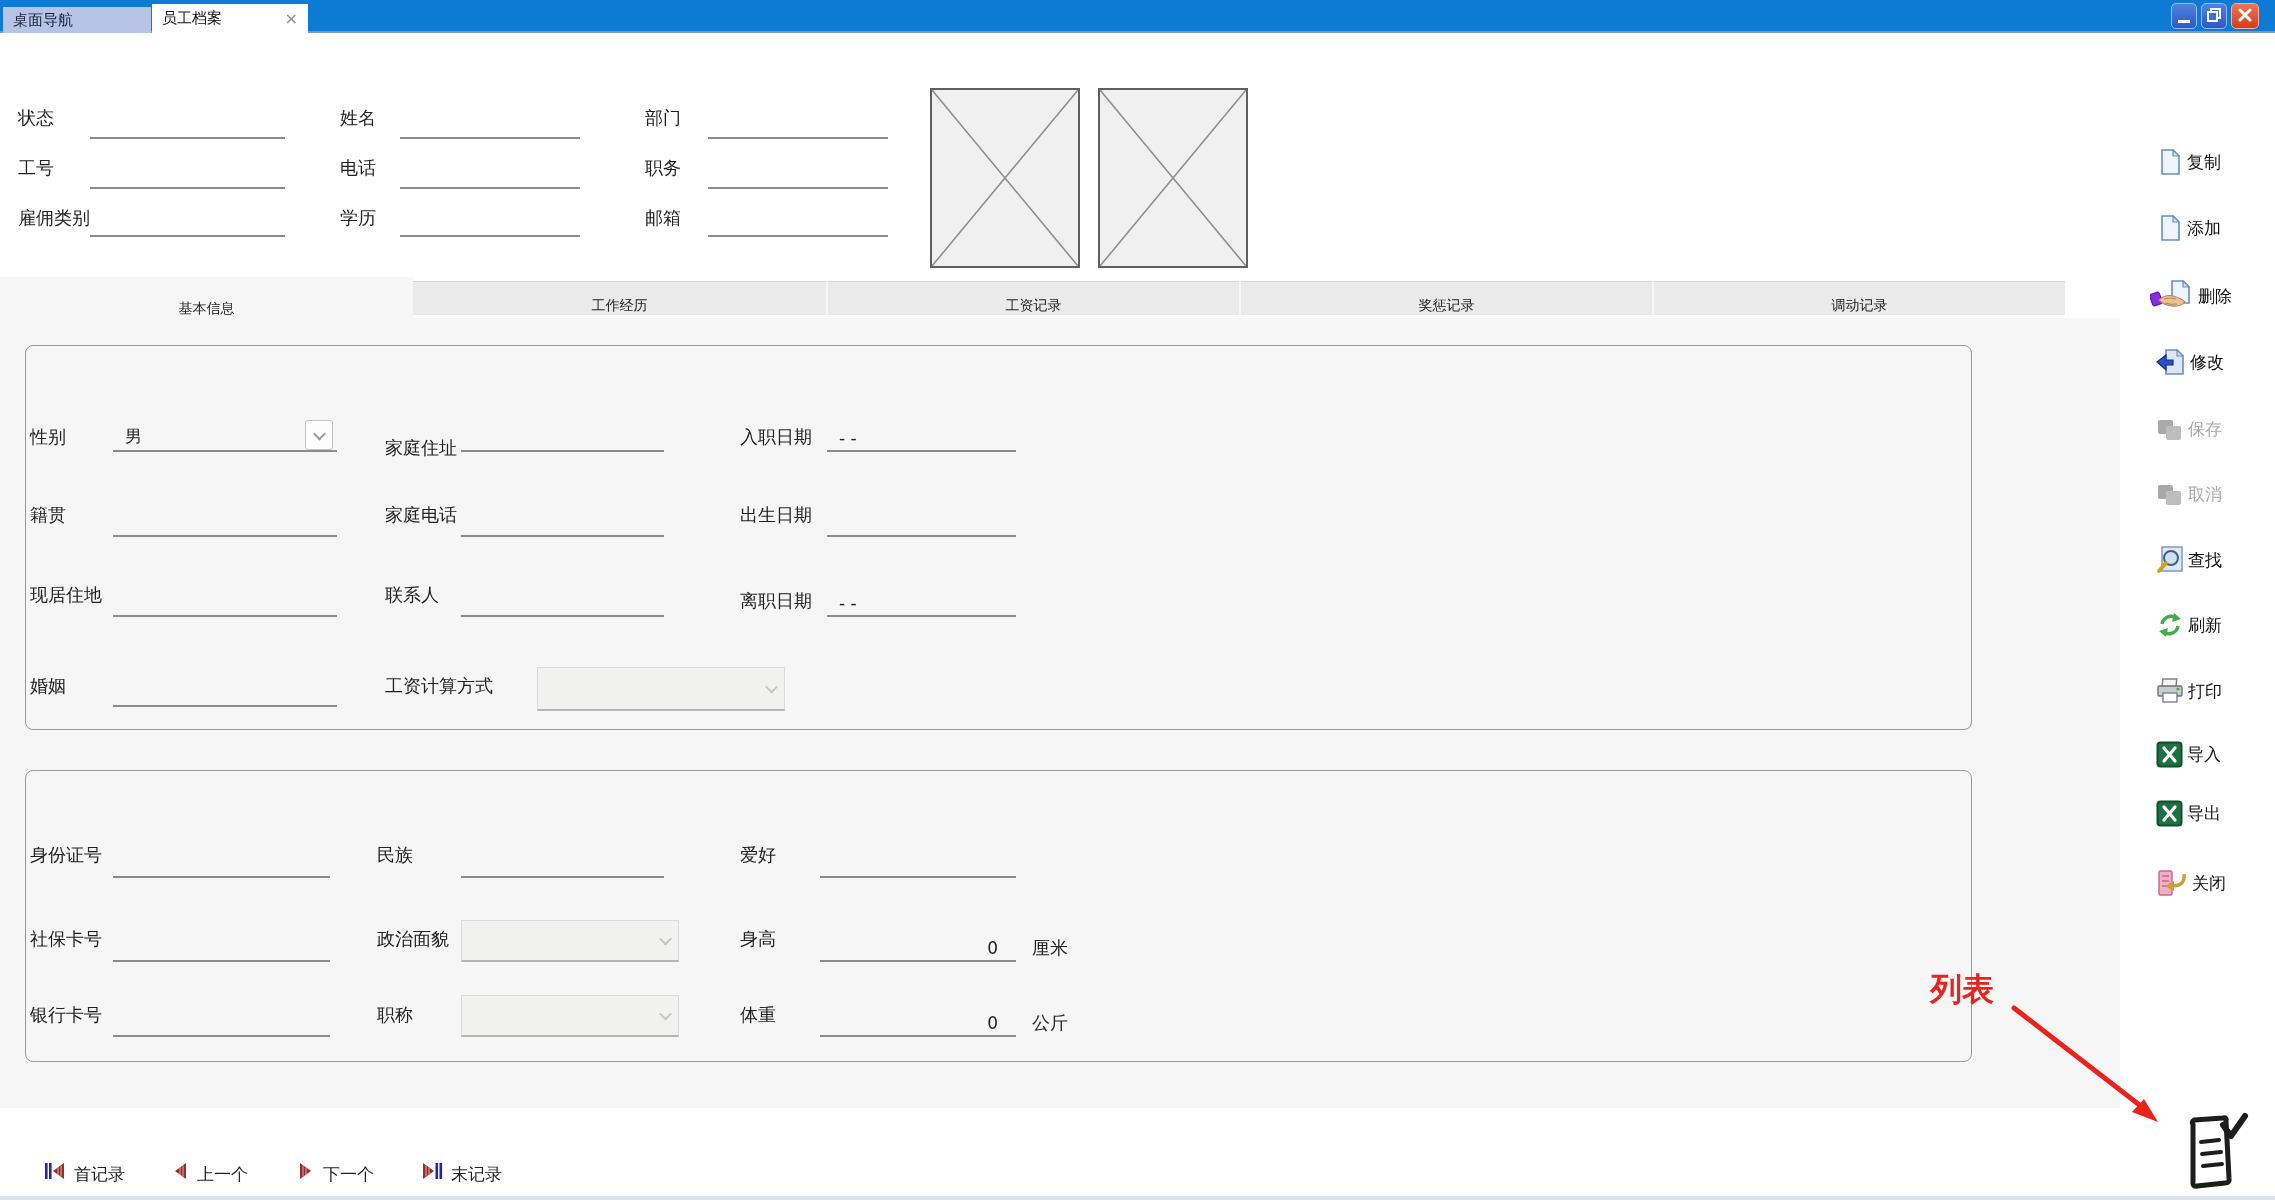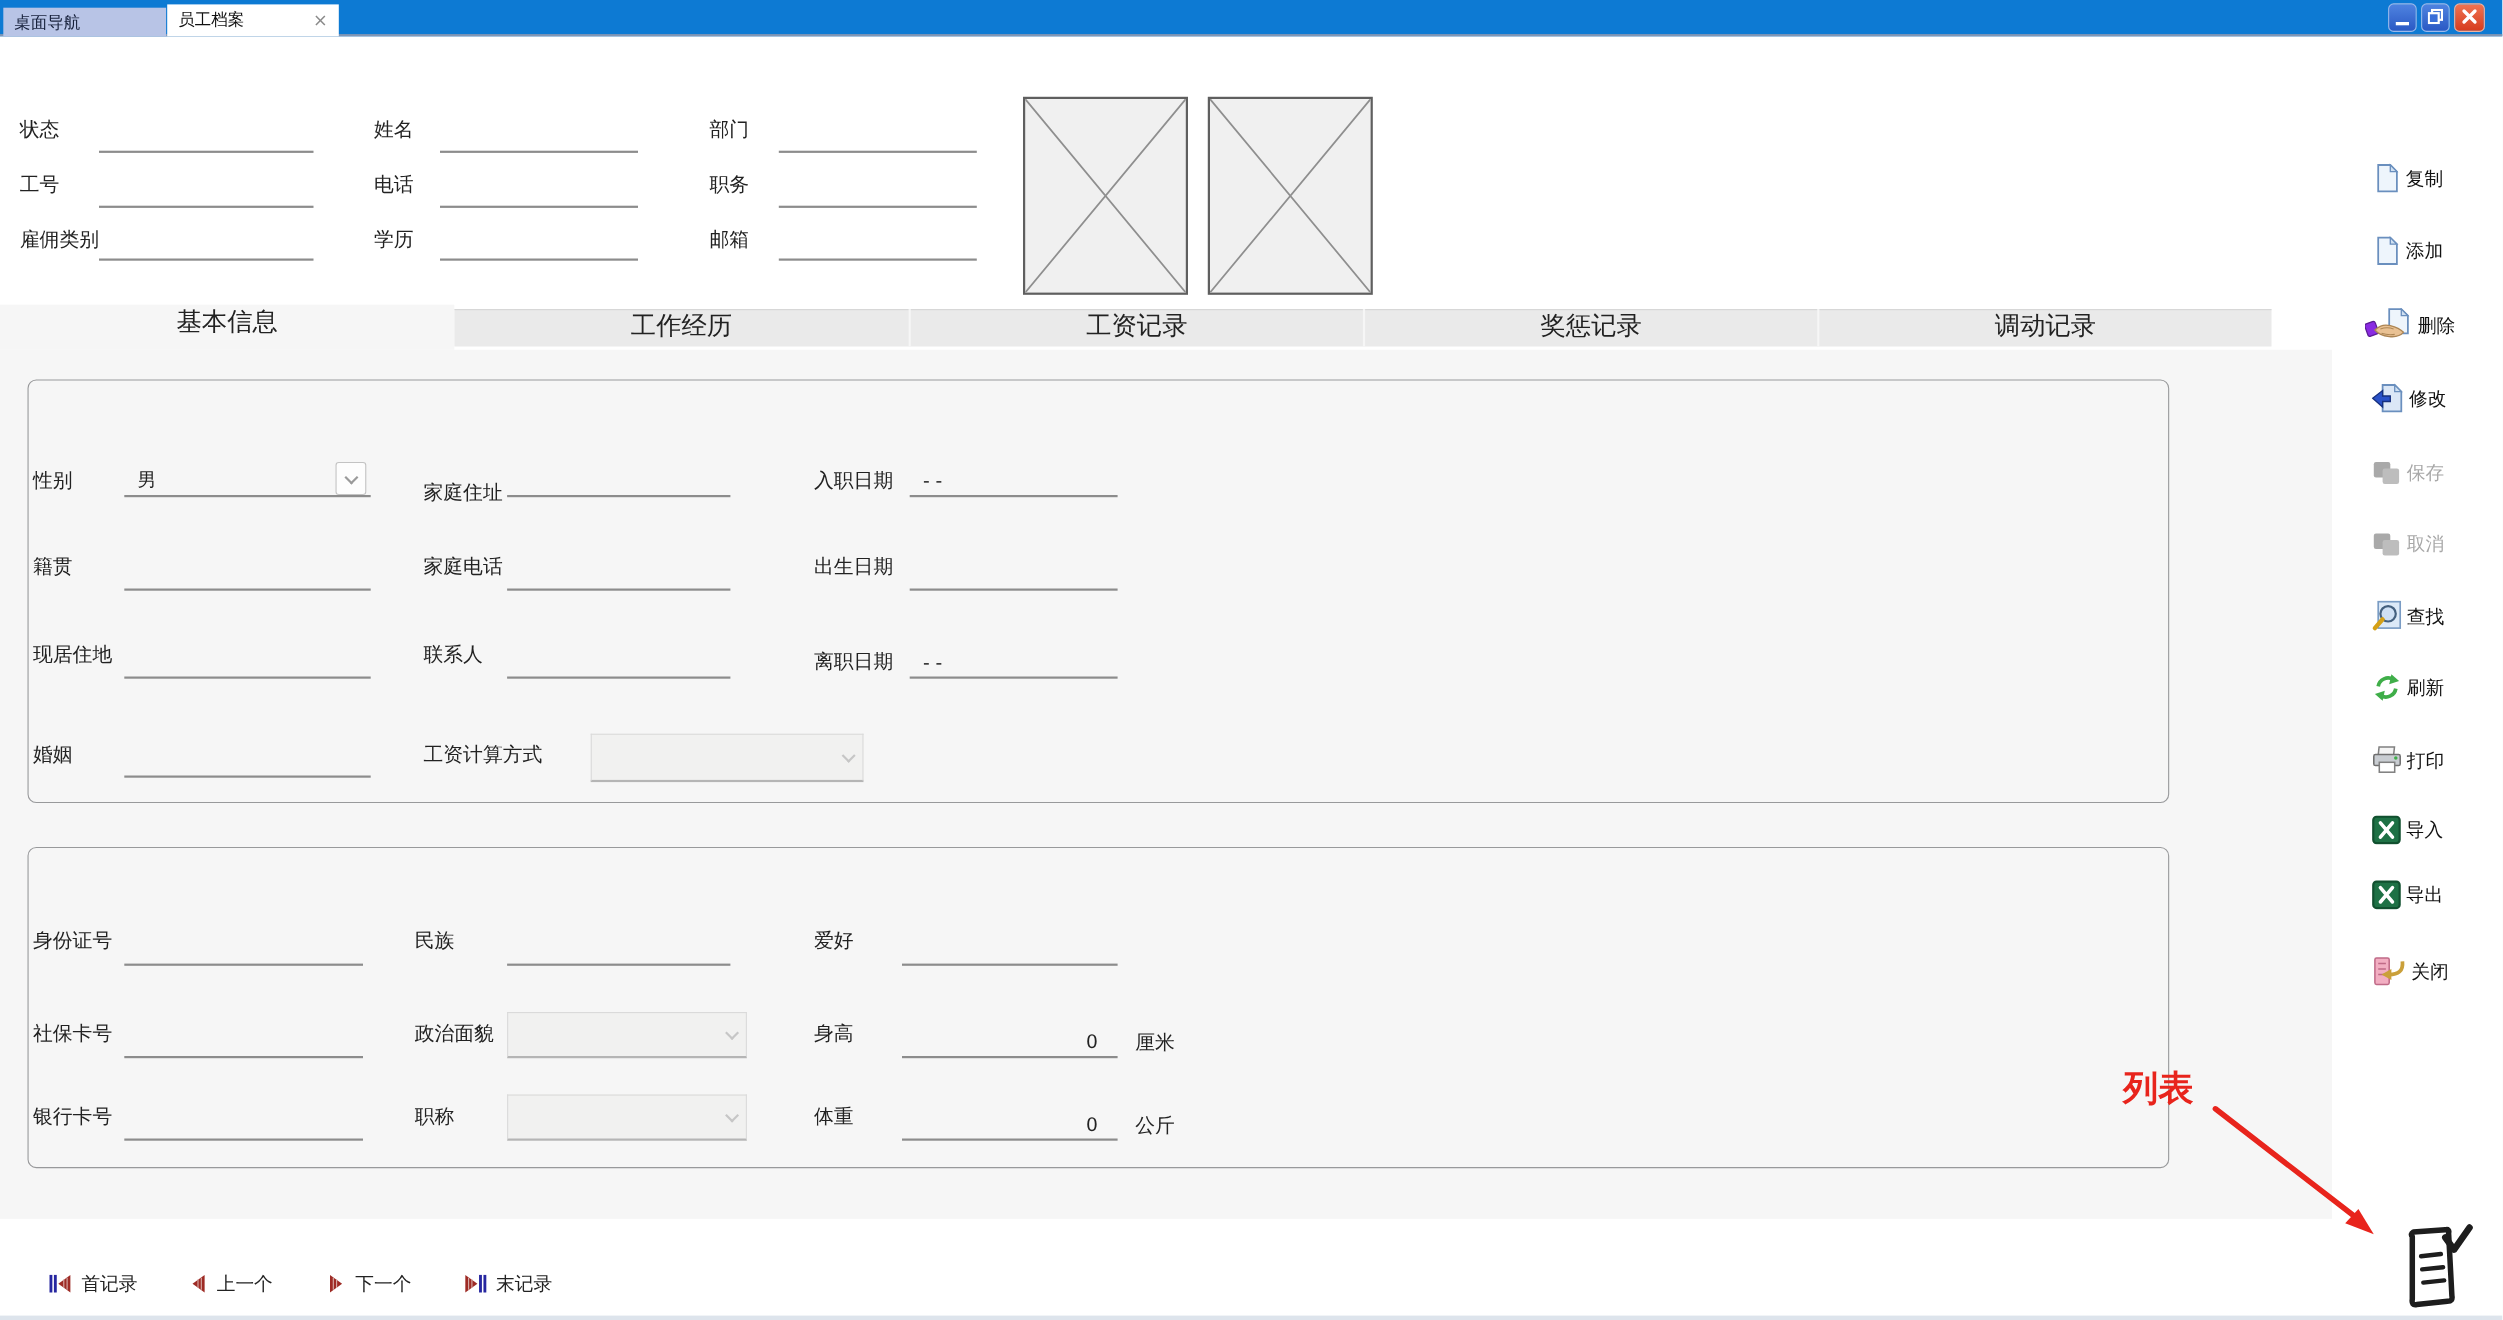--- a/index.html
+++ b/index.html
@@ -33,34 +33,34 @@
     transform:rotate(45deg) translate(-1px,-1px); }
   .combo-disabled { position:absolute; background:#f1f1f0; border:1px solid #dadada;
     border-bottom:2px solid #b5b5b5; display:flex; align-items:center; justify-content:flex-end; padding-right:8px; }
   .combo-disabled .chev { border-color:#c6c6c6; }
   
   .photo { position:absolute; top:88px; width:150px; height:180px; background:#f0f0f0; border:2px solid #5f5f5f; }
   
   .tabstrip-inactive { position:absolute; left:413px; top:281px; width:1652px; height:34px;
     background:#eaeaea; border-top:1px solid #d5d5d5; }
   .ptab { position:absolute; top:281px; height:34px; width:413px; display:flex;
-    align-items:flex-start; justify-content:center; font-size:23px; color:#222; }
+    align-items:flex-end; justify-content:center; font-size:14px; color:#222; }
   .ptab.sep { border-left:2px solid #f6f6f6; }
   .ptab.active { top:277px; height:41px; background:#f6f6f6; }
   .content-bg { position:absolute; left:0; top:318px; width:2120px; height:790px; background:#f6f6f6; }
   .groupbox { position:absolute; left:25px; width:1947px; border:1px solid #98999b; border-radius:8px; }
   .gb1 { top:345px; height:385px; }
   .gb2 { top:770px; height:292px; }
   
   .tool { position:absolute; left:2156px; height:32px; display:flex; align-items:center; gap:4px;
     font-size:17px; color:#111; cursor:default; }
   .tool.disabled { color:#a8a8a8; }
   .tool svg { display:block; }
   
-  .navitem { position:absolute; top:1156px; height:30px; display:flex; align-items:flex-start; gap:8px;
+  .navitem { position:absolute; top:1156px; height:30px; display:flex; align-items:flex-end; gap:8px;
     font-size:17px; color:#222; }
   
   .annot { position:absolute; left:1930px; top:968px; font-size:32px; color:#e8241c;font-weight:bold; }
   .bottom-frame { position:absolute; left:0; top:1196px; width:2275px; height:4px; background:#dde4ec; }
 </style>
 </head>
 <body>
 
 <div class="screen">
 

